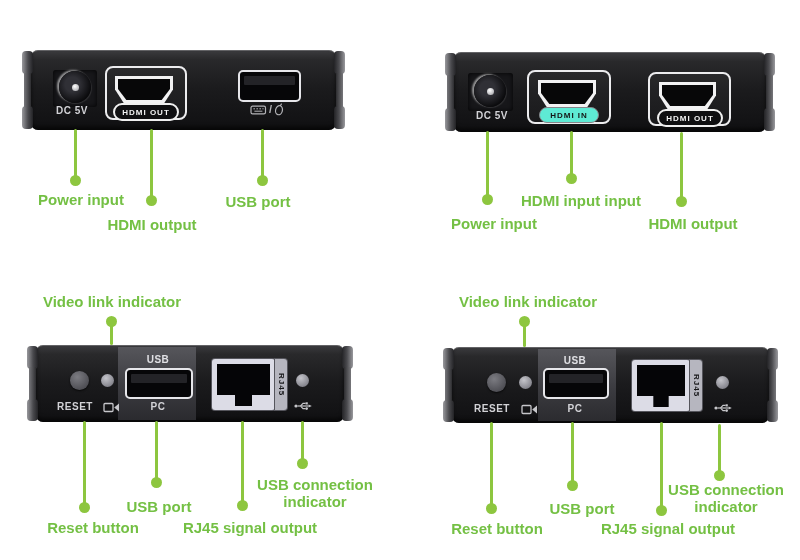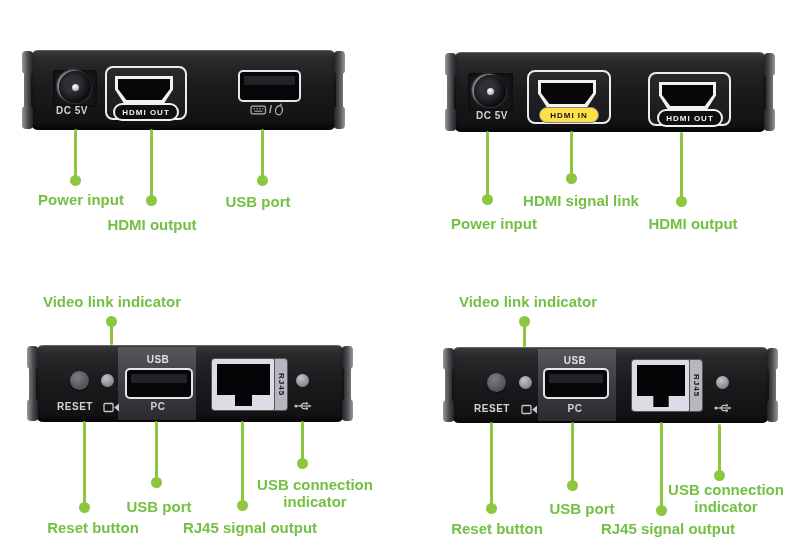--- a/index.html
+++ b/index.html
@@ -31,21 +31,21 @@
 
   .hdmi-frame{position:absolute;border:2px solid #ececee;border-radius:8px;background:rgba(255,255,255,.03);}
   .hdmi-outer{position:absolute;background:#f2f2f3;
               clip-path:polygon(0 0,100% 0,100% 50%,85% 100%,15% 100%,0 50%);}
   .hdmi-inner{position:absolute;background:#070708;
               clip-path:polygon(0 0,100% 0,100% 48%,84% 100%,16% 100%,0 48%);}
 
   .cap{position:absolute;border-radius:9px;display:flex;align-items:center;justify-content:center;
        font-size:8px;font-weight:bold;letter-spacing:1px;white-space:nowrap;}
   .cap.outline{border:2px solid #f0f0f0;color:#f3f3f3;background:#0f0f11;}
-  .cap.fill{background:#fde047;color:#141414;border:1px solid #85858a;}
+  .cap.fill{background:#5eead4;color:#141414;border:1px solid #85858a;}
 
   .usbA{position:absolute;border:2px solid #e6e6ea;border-radius:5px;background:#060608;}
   .usbA .tongue{position:absolute;left:4px;right:4px;top:4px;height:9px;background:#232327;border-radius:1px;}
 
   .band{position:absolute;background:linear-gradient(180deg,#56565b,#3b3b40 55%,#2b2b2f);}
   .round-btn{position:absolute;border-radius:50%;
              background:radial-gradient(circle at 38% 32%,#7c7c82,#4d4d53 75%);
              box-shadow:0 1px 2px rgba(0,0,0,.7);}
   .led{position:absolute;border-radius:50%;
        background:radial-gradient(circle at 38% 32%,#c4c4ca,#82828a 75%);}
@@ -160,21 +160,21 @@
       <div class="hdmi-outer" style="left:9px;top:8px;width:57px;height:27px;">
         <div class="hdmi-inner" style="left:3px;top:3px;width:51px;height:21px;"></div>
       </div>
     </div>
     <div class="cap outline" style="left:212px;top:57px;width:62px;height:14px;">HDMI OUT</div>
   </div>
 
   <div class="lead db" style="left:486px;top:131px;height:68px;"></div>
   <div class="lead db" style="left:570px;top:131px;height:47px;"></div>
   <div class="lead db" style="left:680px;top:132px;height:69px;"></div>
-  <div class="ann" style="left:511px;top:192px;width:140px;">HDMI signal link</div>
+  <div class="ann" style="left:511px;top:192px;width:140px;">HDMI input input</div>
   <div class="ann" style="left:434px;top:215px;width:120px;">Power input</div>
   <div class="ann" style="left:633px;top:215px;width:120px;">HDMI output</div>
 
   <div class="ann" style="left:42px;top:293px;width:140px;">Video link indicator</div>
   <div class="lead dt" style="left:110px;top:322px;height:23px;"></div>
 
   <div class="device" style="left:27px;top:345px;width:326px;height:77px;">
     <div class="face"></div>
     <div class="band" style="left:91px;top:2px;width:78px;height:73px;"></div>
     <div class="side l">

